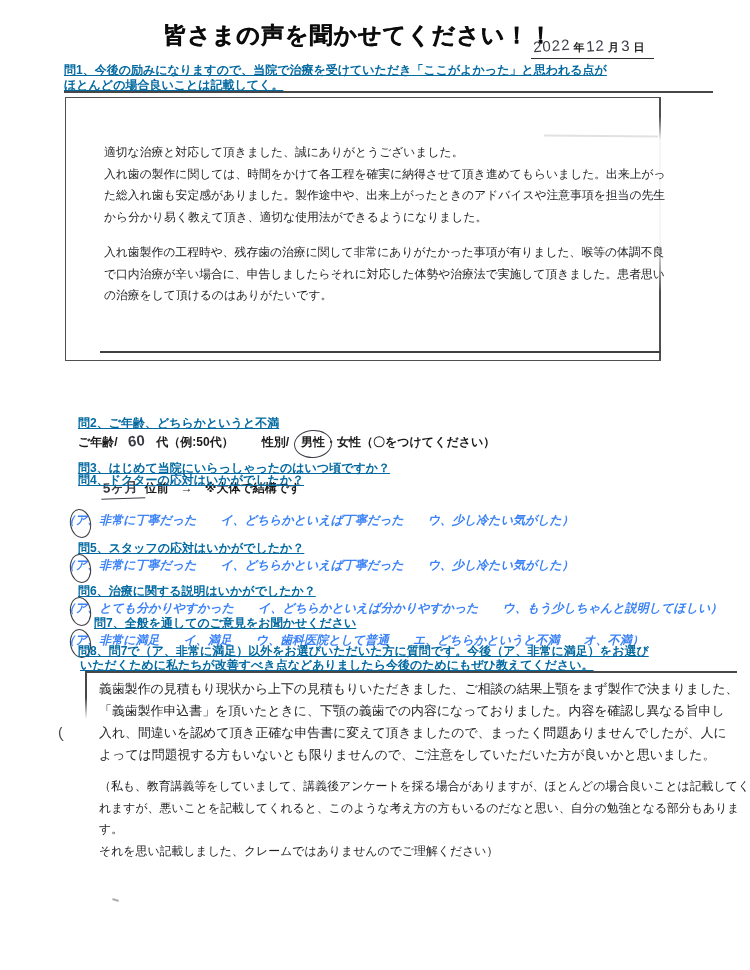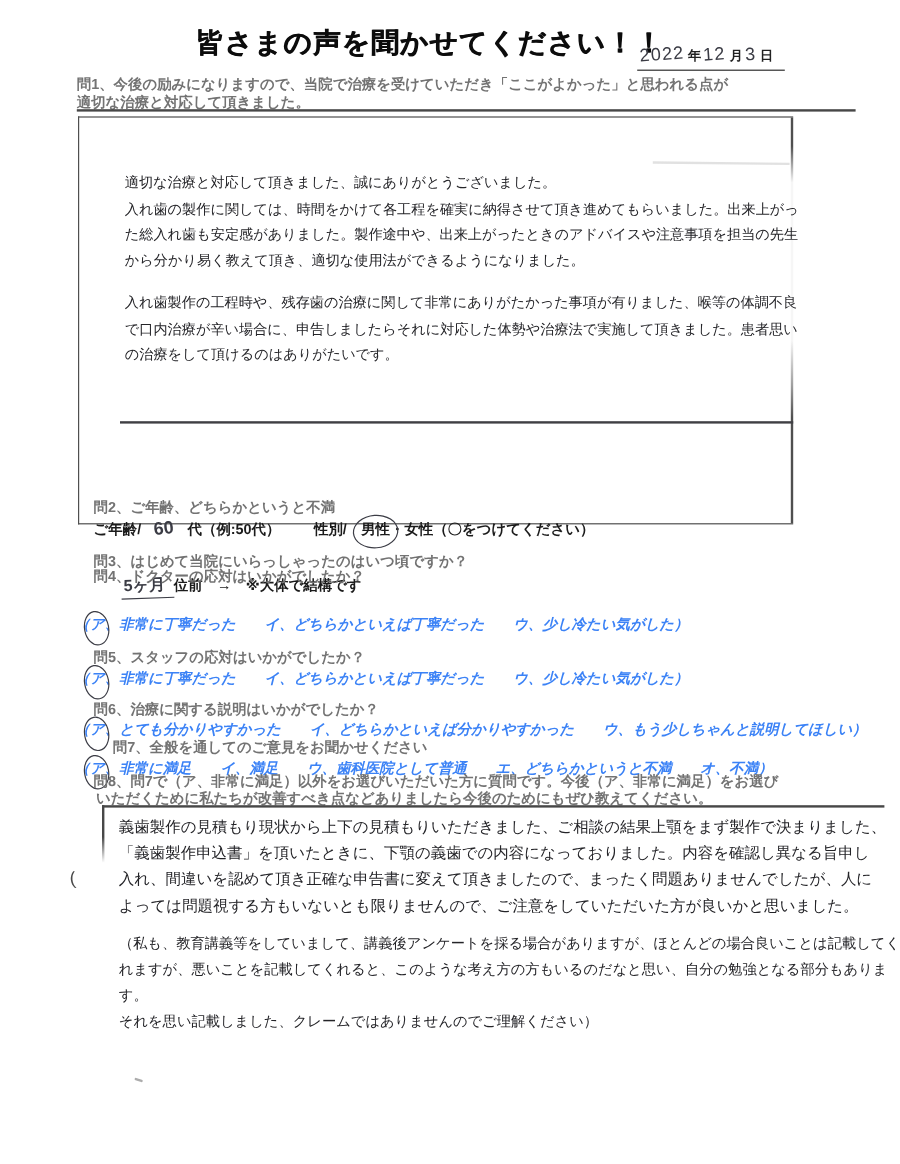--- a/index.html
+++ b/index.html
@@ -16,25 +16,25 @@
     padding-left:16px;
   }
   .date-group{
     left:531px;top:37px;border-bottom:1.6px solid #2e2e2e;padding:0 8px 3px 2px;
     white-space:nowrap;
   }
   .hw{display:inline-block;color:#3a3b44;}
   .date-group .num{font-size:15px;transform:rotate(-4deg);letter-spacing:1px;}
   .date-group .unit{font-size:11px;color:#222;margin:0 2px 0 3px;font-weight:600;}
   
-  .prompt{font-size:12px;font-weight:600;line-height:14.5px;color:#737373;white-space:nowrap;}
+  .prompt{font-size:12px;font-weight:600;line-height:14.5px;color:#0369a1;white-space:nowrap;text-decoration:underline;}
   .rule{height:1.6px;background:#474747;}
   
   .q1-box{
-    left:65px;top:97px;width:596px;height:340px;box-sizing:border-box;
+    left:65px;top:97px;width:596px;height:264px;box-sizing:border-box;
     border:1.6px solid #4f4f4f;border-right:none;
   }
   .fade-right{
     position:absolute;right:0;top:0;bottom:0;width:1.6px;
     background:linear-gradient(180deg,#4f4f4f 0%,#4f4f4f 7%,rgba(79,79,79,0.05) 16%,
       rgba(79,79,79,0.05) 55%,rgba(79,79,79,0.55) 66%,#4f4f4f 74%,#4f4f4f 100%);
   }
   .q1-ans{position:absolute;left:38px;top:44px;width:562px;font-size:11.8px;line-height:21.5px;color:#242428;}
   .q1-ans p{margin:0;white-space:pre-line;}
   .q1-ans p + p{margin-top:14px;}
@@ -77,21 +77,21 @@
 <body>
 
 <div class="abs title">皆さまの声を聞かせてください！！</div>
 
 <div class="abs date-group">
   <span class="hw num">2022</span><span class="unit">年</span><span class="hw num">12</span><span class="unit">月</span><span class="hw num">3</span><span class="unit">日</span>
 </div>
 
 <div class="abs prompt" style="left:64px;top:63px;">
   <div>問1、今後の励みになりますので、当院で治療を受けていただき「ここがよかった」と思われる点が</div>
-  <div>適切な治療と対応して頂きました。</div>
+  <div>ほとんどの場合良いことは記載してく。</div>
 </div>
 <div class="abs rule" style="left:64px;top:91px;width:649px;"></div>
 
 <div class="abs q1-box">
   <div class="fade-right"></div>
   <div class="smudge"></div>
   <div class="q1-ans">
     <p>適切な治療と対応して頂きました、誠にありがとうございました。
 入れ歯の製作に関しては、時間をかけて各工程を確実に納得させて頂き進めてもらいました。出来上がった総入れ歯も安定感がありました。製作途中や、出来上がったときのアドバイスや注意事項を担当の先生から分かり易く教えて頂き、適切な使用法ができるようになりました。</p>
     <p>入れ歯製作の工程時や、残存歯の治療に関して非常にありがたかった事項が有りました、喉等の体調不良で口内治療が辛い場合に、申告しましたらそれに対応した体勢や治療法で実施して頂きました。患者思いの治療をして頂けるのはありがたいです。</p>

